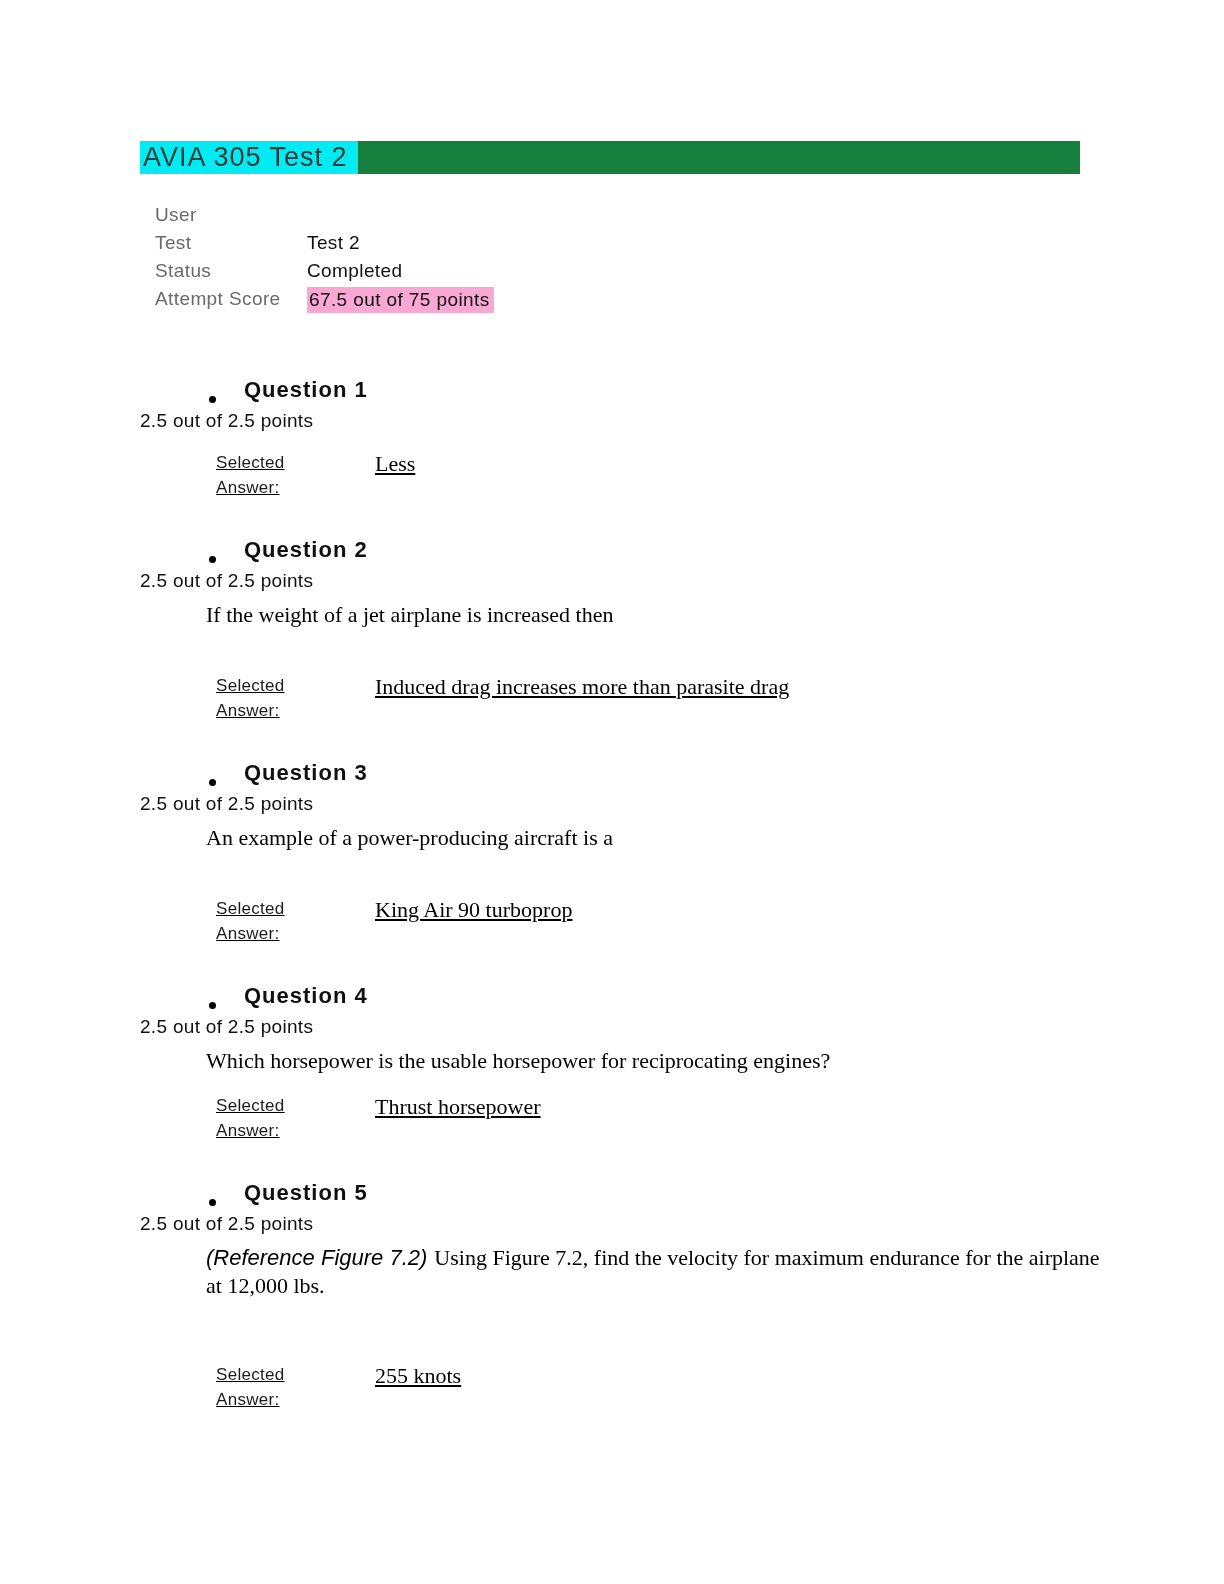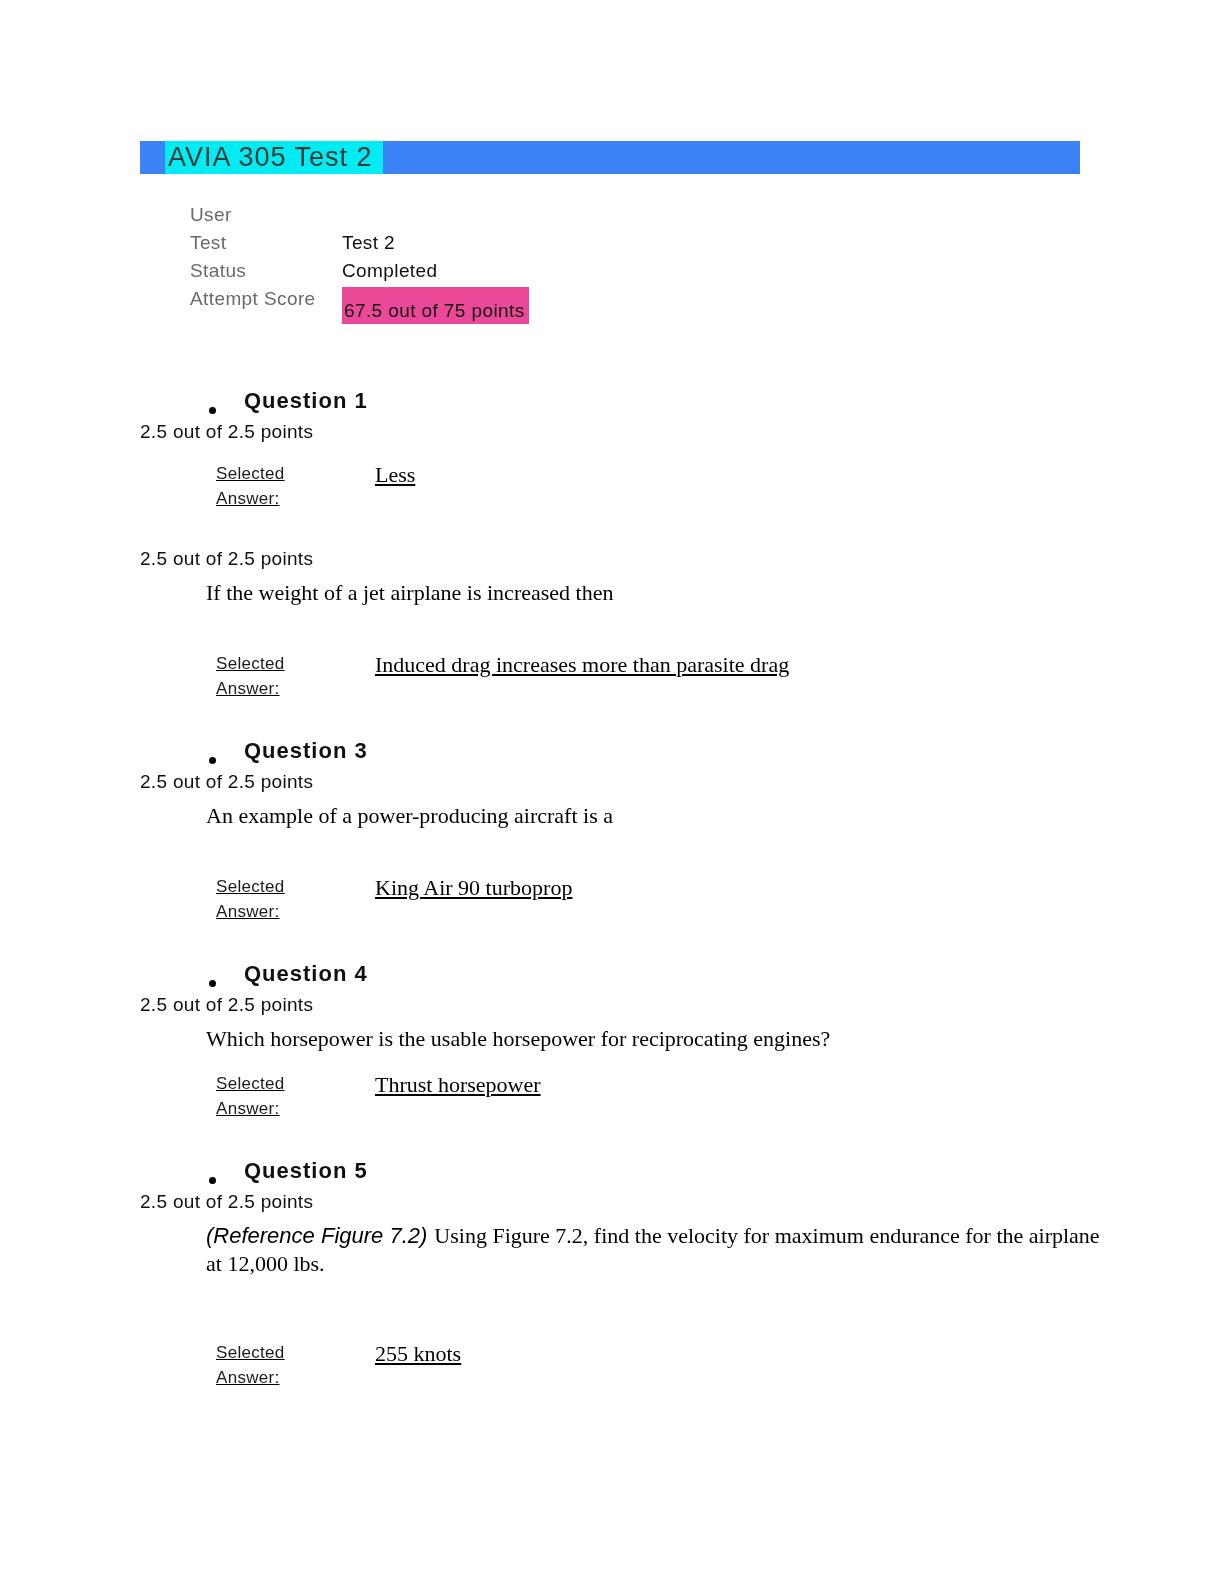--- a/index.html
+++ b/index.html
@@ -14,50 +14,49 @@
     color: #000;
   }
   .content {
     position: absolute;
     left: 140px;
     top: 141px;
     width: 940px;
   }
   
   .title-bar {
-    background: #3b82f6;
+    background: #15803d;
     height: 33px;
     display: flex;
     align-items: center;
-    padding-left: 25px;
   }
   .title-hl {
     background: #00ecf2;
     color: #3a3a3a;
     font-size: 27px;
     line-height: 33px;
     padding: 0 10px 0 3px;
     letter-spacing: 1px;
     white-space: nowrap;
   }
   
   .info {
     margin: 29px 0 0 15px;
     font-size: 19px;
     line-height: 23px;
   }
-  .info-row { display: flex; margin-bottom: 5px; margin-left: 35px; }
+  .info-row { display: flex; margin-bottom: 5px; }
   .info-label {
     width: 152px;
     flex-shrink: 0;
     color: #6a6a6a;
     letter-spacing: 0.4px;
   }
   .info-value { color: #111; letter-spacing: 0.4px; max-width: 640px; }
-  .hl-yellow { background: #ec4899; padding: 12px 4px 2px 2px; }
+  .hl-yellow { background: #f9a8d4; padding: 1px 4px 2px 2px; }
   
   .questions { margin-top: 64px; }
   .question { margin-bottom: 37px; }
   .q-head { display: flex; align-items: flex-end; margin-left: 69px; }
   .q-bullet {
     width: 7px; height: 7px;
     background: #000;
     border-radius: 50%;
     margin-right: 28px;
     flex-shrink: 0;
@@ -146,20 +145,24 @@
         <div class="answer-row">
           <span class="answer-label">
             <span style="display:block">Selected</span>
             <span style="display:block">Answer:</span>
           </span>
           <span class="answer-value">Less</span>
         </div>
       </div>
 
       <div class="question">
+        <div class="q-head">
+          <span class="q-bullet"></span>
+          <span class="q-title">Question 2</span>
+        </div>
         <div class="q-points">2.5 out of 2.5 points</div>
         <div class="q-text">If the weight of a jet airplane is increased then</div>
         <div class="answer-row spaced">
           <span class="answer-label">
             <span style="display:block">Selected</span>
             <span style="display:block">Answer:</span>
           </span>
           <span class="answer-value">Induced drag increases more than parasite drag</span>
         </div>
       </div>

